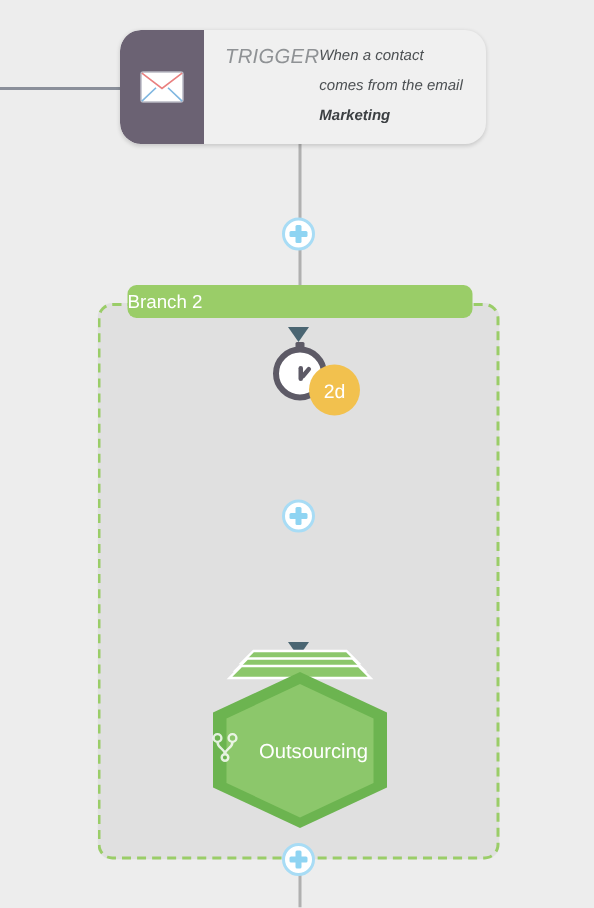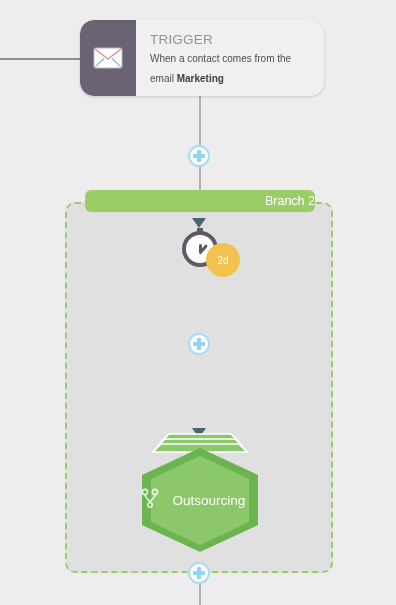--- a/index.html
+++ b/index.html
@@ -60,22 +60,23 @@
     display: flex;
     align-items: center;
     justify-content: center;
     border-top-left-radius: 14px;
     border-bottom-left-radius: 14px;
   }
   .trigger-body {
     flex: 1;
     padding: 8px 12px 6px 14px;
     display: flex;
-    flex-direction: column;
-    justify-content: center;
+    flex-direction: row;
+    justify-content: center;
+    font-style: italic;
   }
   .trigger-kicker {
     color: #8f9295;
     font-size: 13.5px;
     line-height: 19px;
     letter-spacing: 0.2px;
   }
   .trigger-desc {
     color: #4b4f52;
     font-size: 10px;
@@ -131,21 +132,21 @@
   .branch-label {
     position: absolute;
     left: 85px;
     top: 190px;
     width: 230px;
     height: 22px;
     border-radius: 6px;
     background: #9acd68;
     display: flex;
     align-items: center;
-    justify-content: flex-end;
+    justify-content: flex-start;
     color: #ffffff;
     font-size: 12.5px;
     cursor: pointer;
     box-sizing: border-box;
   }
 
   
   .arrowhead {
     position: absolute;
     width: 0;
@@ -209,21 +210,21 @@
     left: 206px;
     top: 243px;
     width: 34px;
     height: 34px;
     border-radius: 50%;
     background: #f2c14e;
     display: flex;
     align-items: center;
     justify-content: center;
     color: #ffffff;
-    font-size: 10px;
+    font-size: 13px;
     cursor: pointer;
   }
 
   
   .hex-node {
     position: absolute;
     left: 139px;
     top: 432px;
     width: 122px;
     height: 122px;

